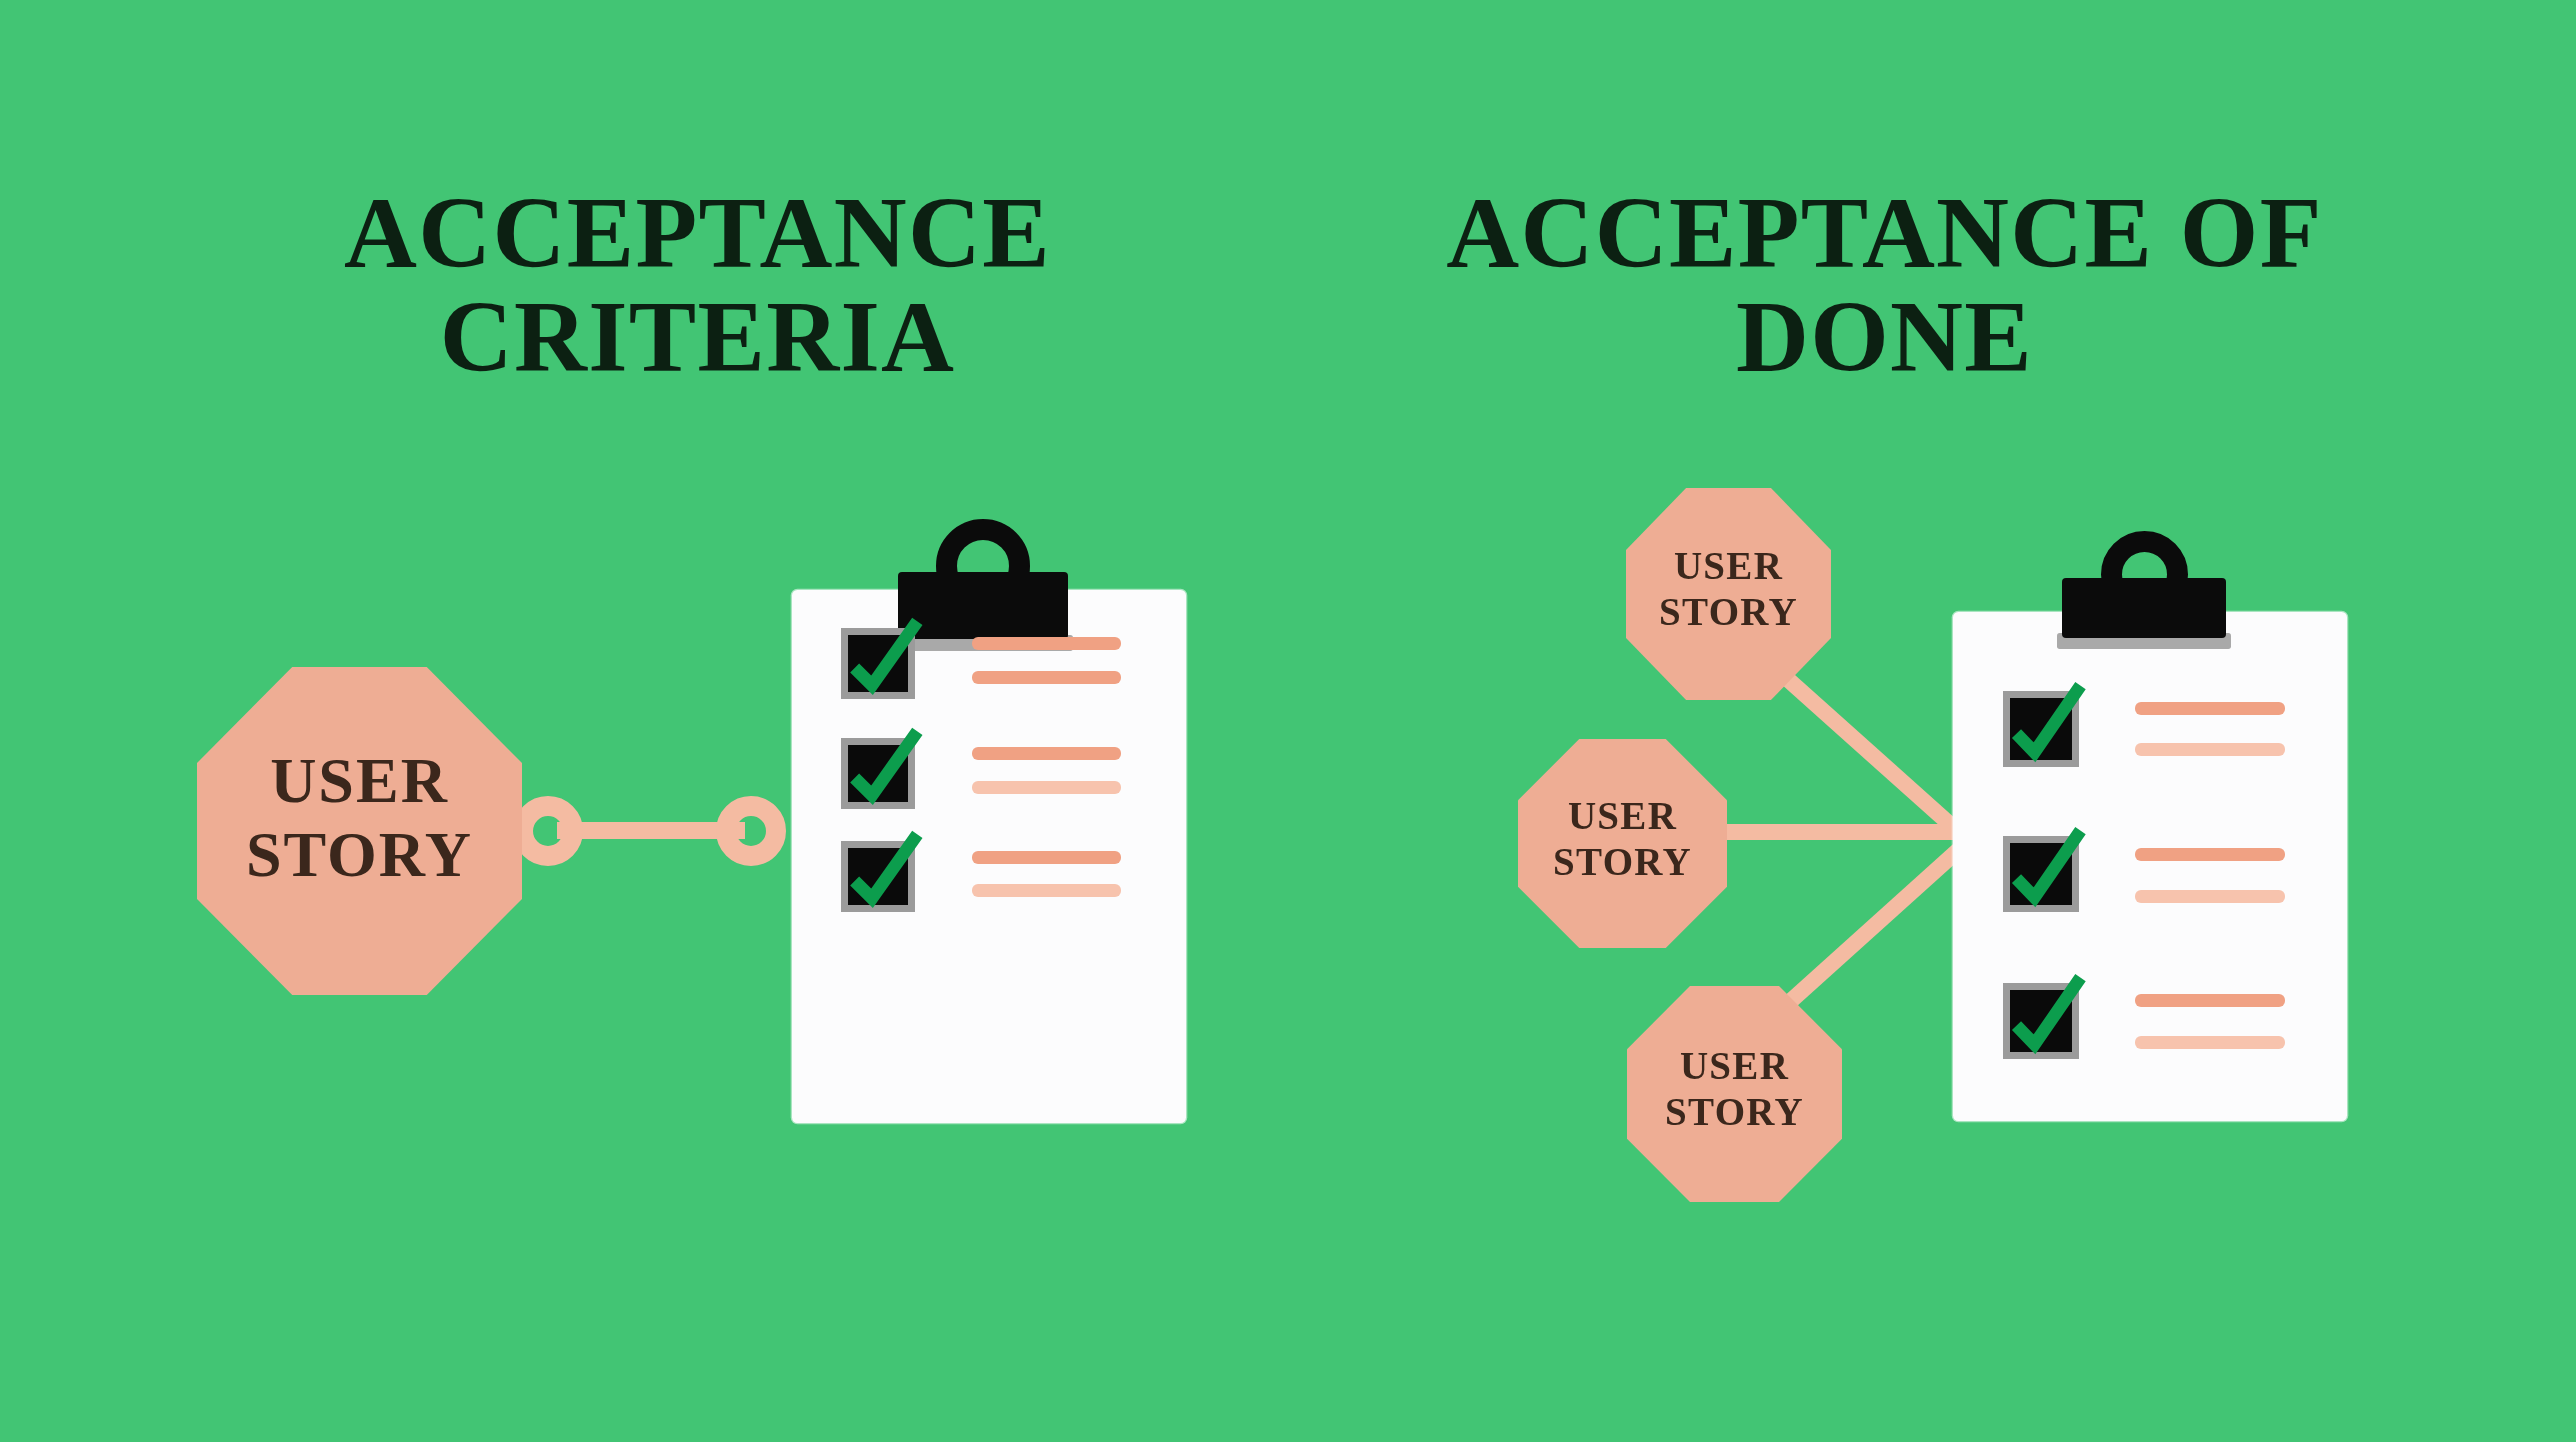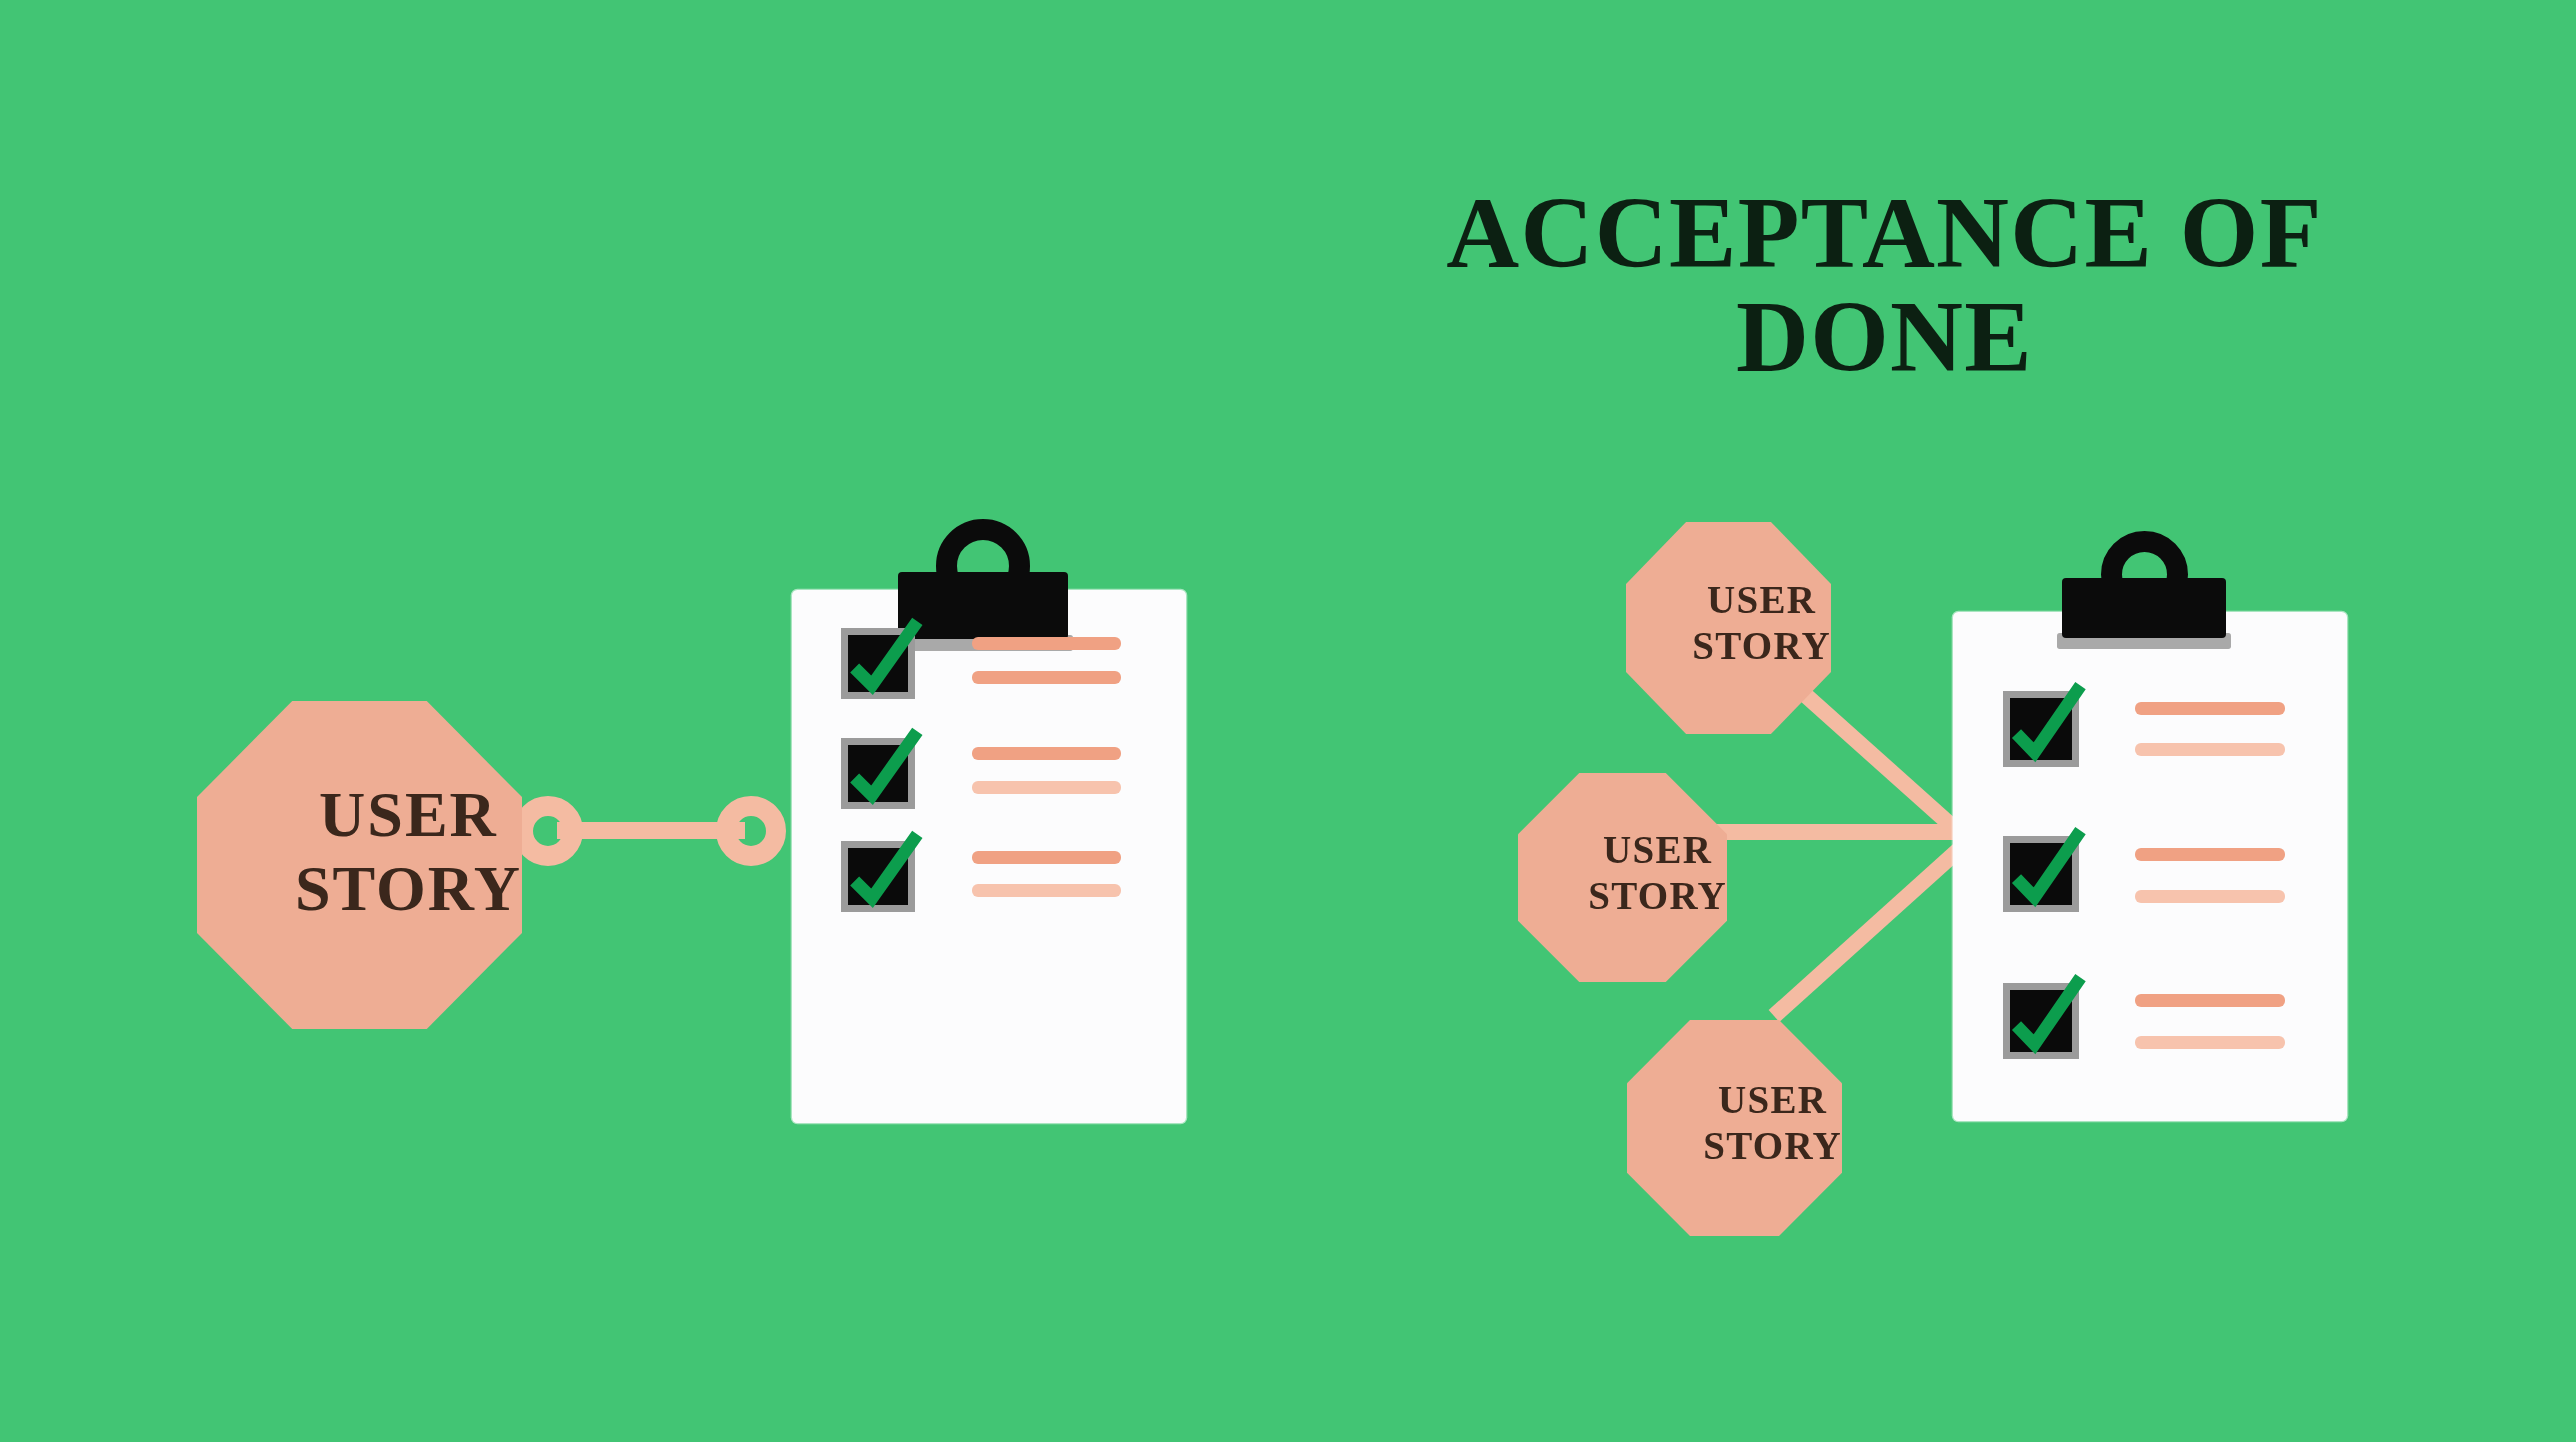--- a/index.html
+++ b/index.html
@@ -11,22 +11,22 @@
   
   .title{
     position:absolute;text-align:center;font-weight:700;
     font-size:101px;line-height:104px;letter-spacing:1.3px;
     color:#0c2012;
   }
   
   .octagon{
     position:absolute;background:#EEAD94;
     clip-path:polygon(29.3% 0%,70.7% 0%,100% 29.3%,100% 70.7%,70.7% 100%,29.3% 100%,0% 70.7%,0% 29.3%);
-    display:flex;flex-direction:column;align-items:flex-end;justify-content:center;
-    font-weight:700;color:#3B271C;text-align:center;margin-top:34px;
+    display:flex;flex-direction:column;align-items:center;justify-content:center;
+    font-weight:700;color:#3B271C;text-align:center;
   }
   .octagon.big{font-size:64px;line-height:74px;letter-spacing:2px;}
   .octagon.small{font-size:39px;line-height:46px;letter-spacing:1.3px;}
   
   .ring{
     position:absolute;border-radius:50%;background:transparent;
     border:20px solid #F4BBA2;box-sizing:border-box;
   }
   .connector{position:absolute;background:#F4BBA2;}
   .slanted{transform-origin:0 50%;}
@@ -49,20 +49,24 @@
   .checkbox svg{position:absolute;left:1.3px;top:1.3px;overflow:visible;}
   .doc-line{position:absolute;border-radius:6px;}
   .doc-line.dark{background:#F0A183;}
   .doc-line.light{background:#F7C3AD;}
 </style>
 </head>
 <body>
 
 <div class="canvas">
 
+  <div class="title" style="left:295px;top:181px;width:805px;">
+    <div>ACCEPTANCE</div>
+    <div>CRITERIA</div>
+  </div>
 
   <div class="connector" style="left:557px;top:822px;width:188px;height:17.4px;"></div>
   <div class="ring" style="left:513px;top:796px;width:70px;height:70px;"></div>
   <div class="ring" style="left:716px;top:796px;width:70px;height:70px;"></div>
 
   <div class="octagon big" style="left:197px;top:667px;width:325px;height:328px;">
     <div style="margin-top:-25.5px;">
       <div>USER</div>
       <div>STORY</div>
     </div>

